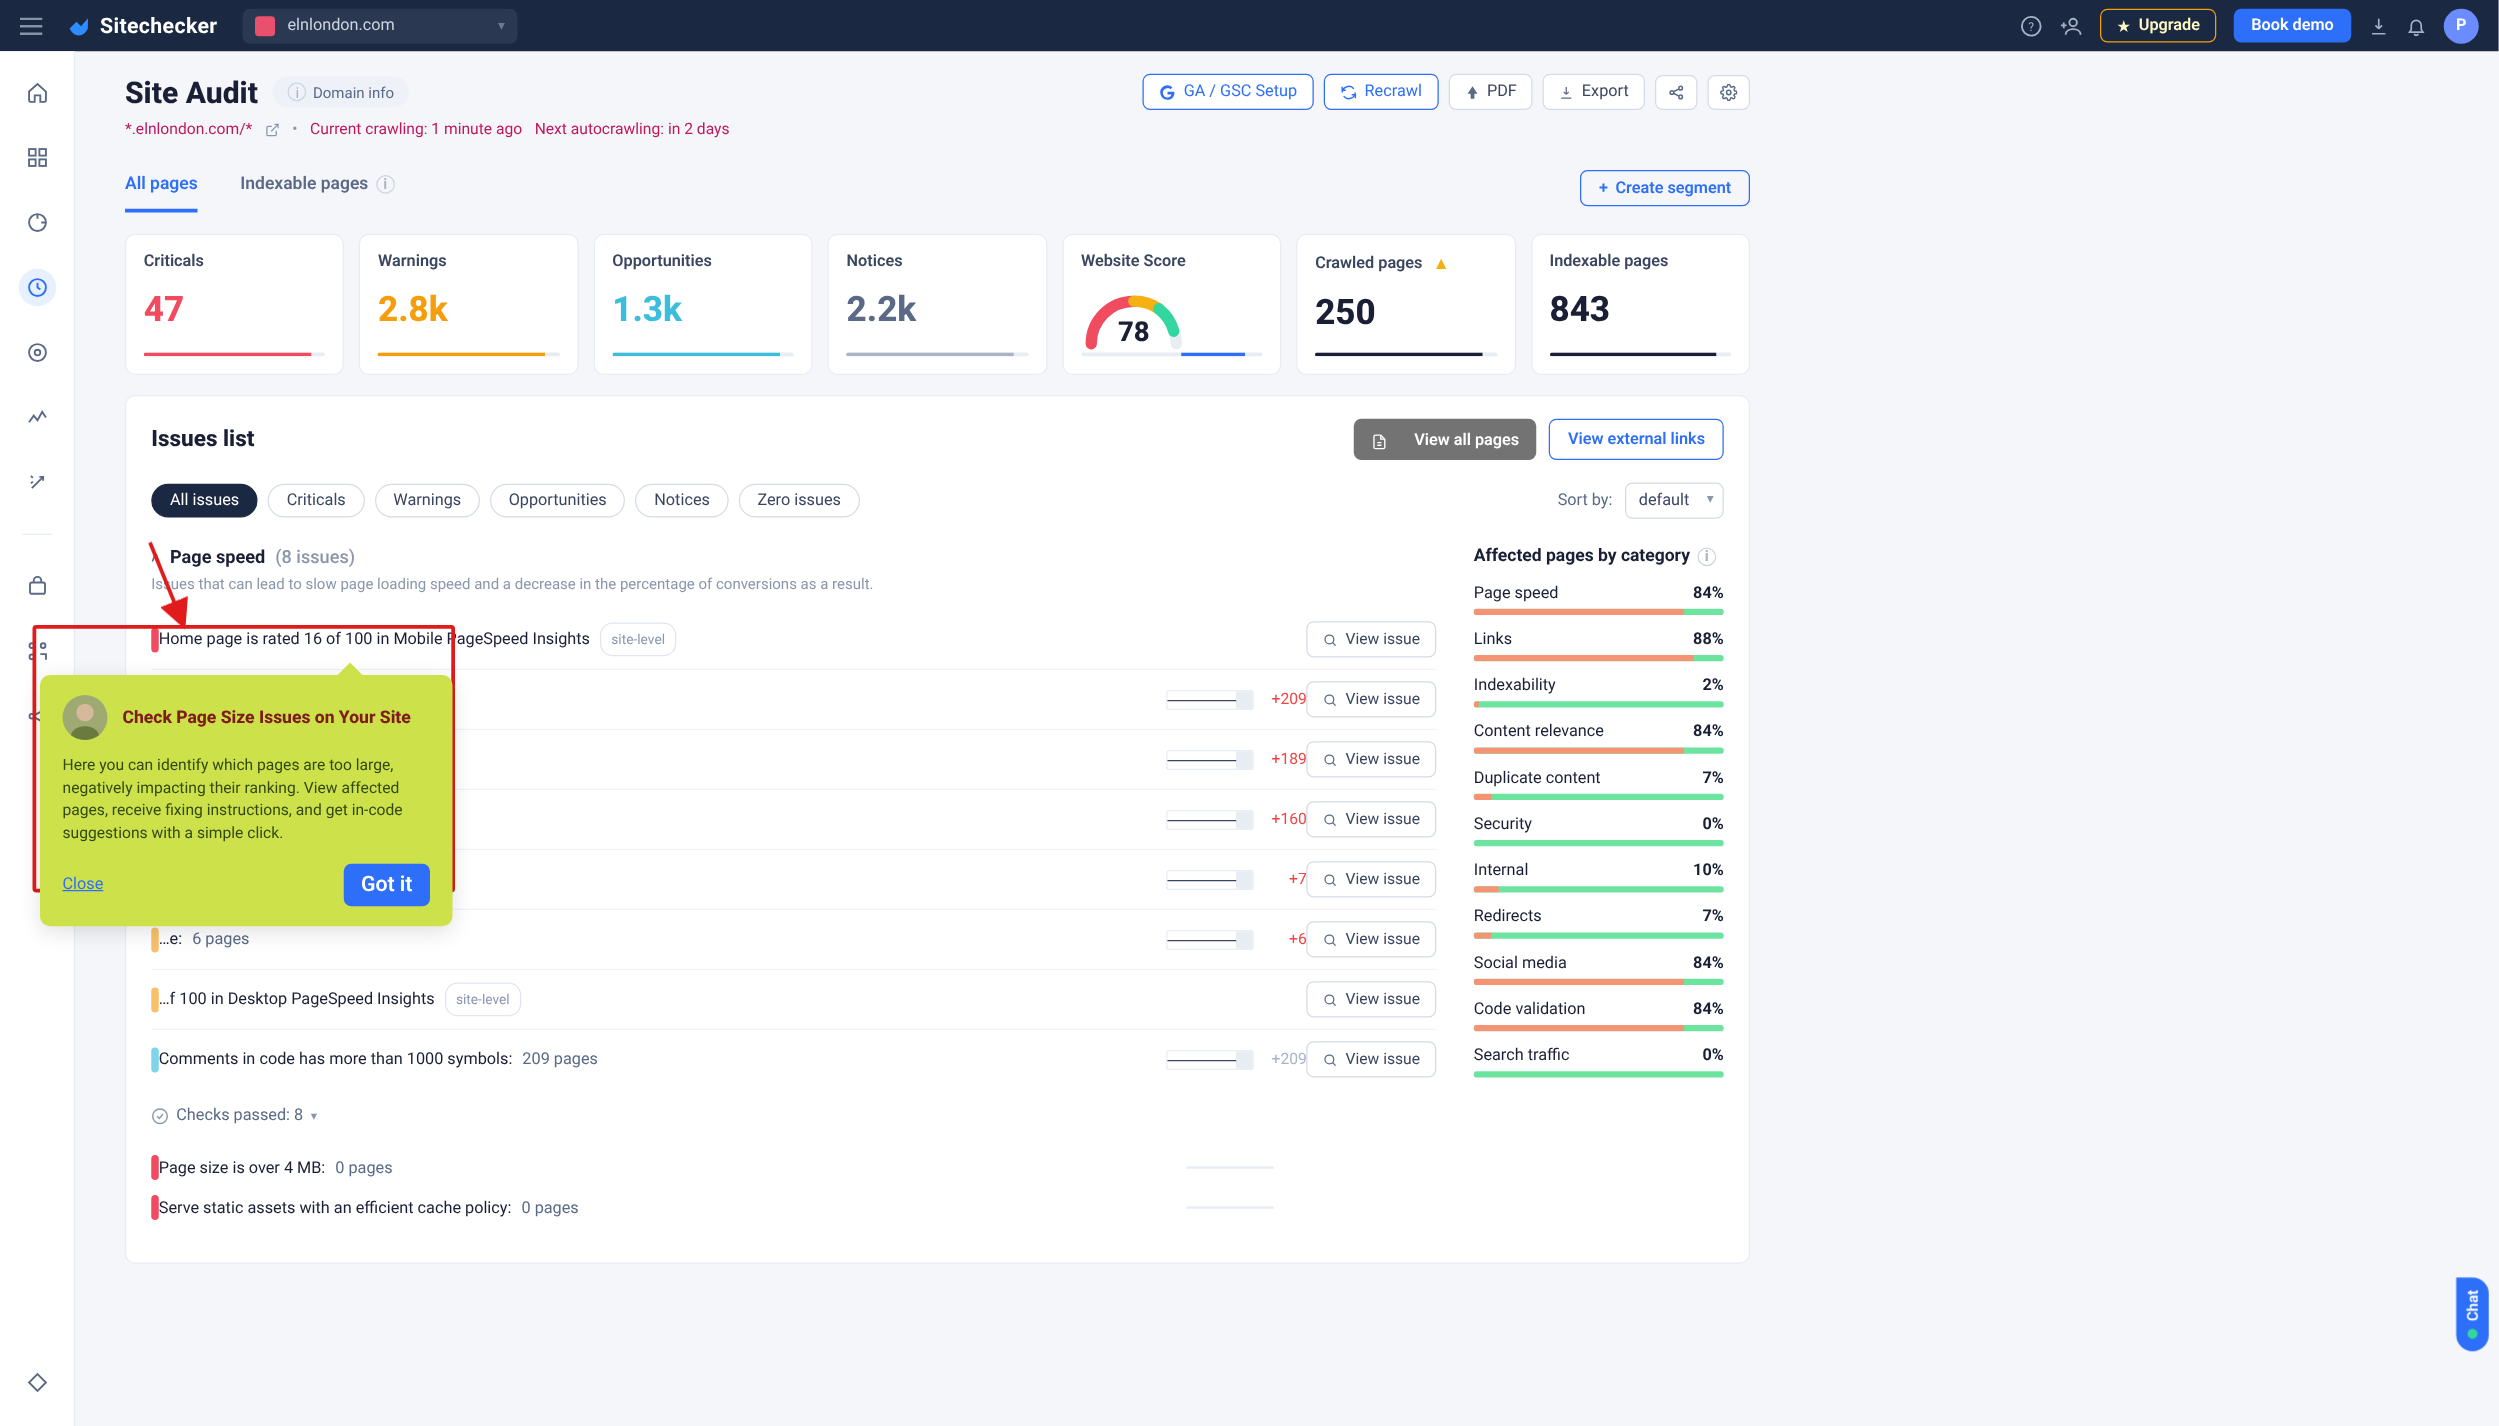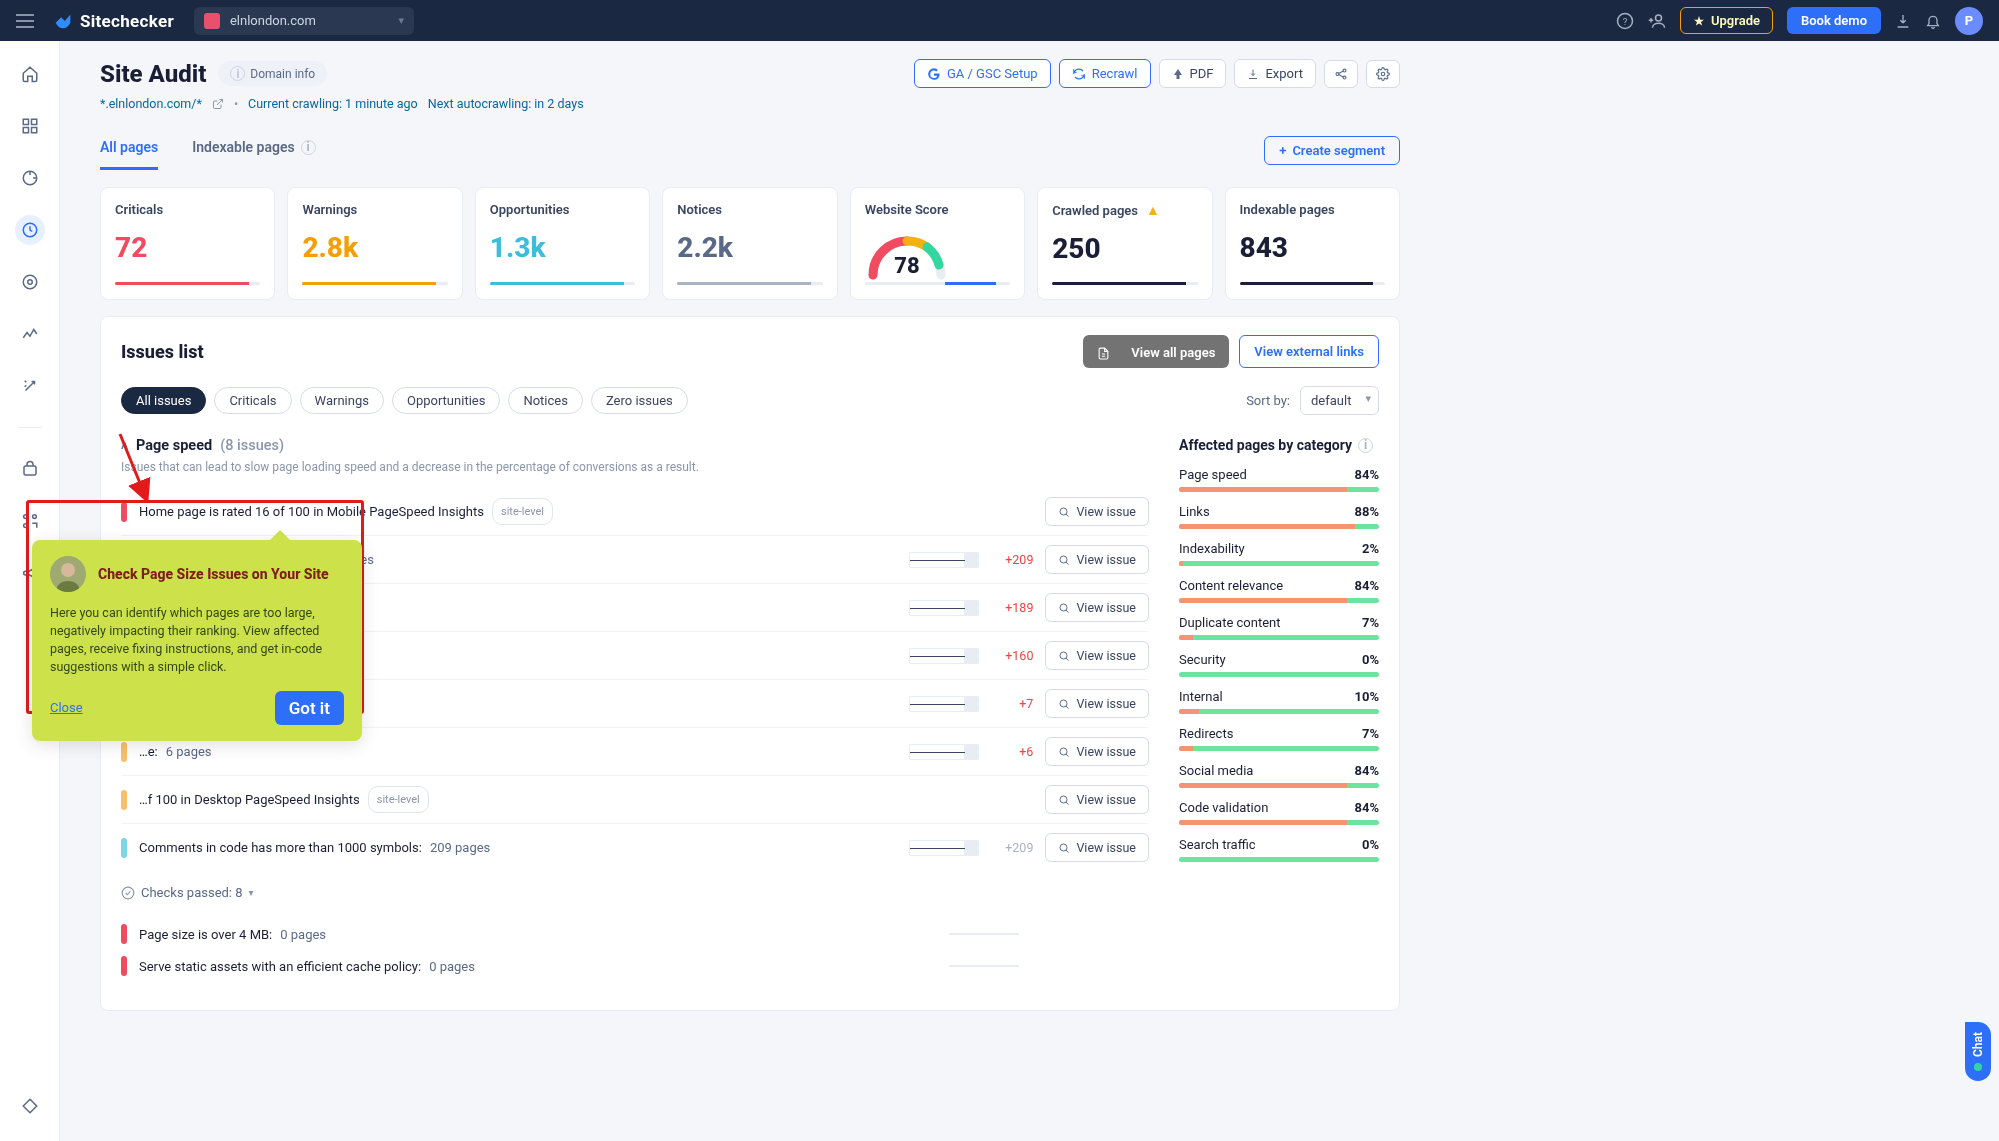--- a/index.html
+++ b/index.html
@@ -34,21 +34,21 @@
 
 .header { display:flex; align-items:center; justify-content:space-between; }
 .header .left { display:flex; align-items:center; gap:12px; }
 .header h1 { font-size: 24px; font-weight: 800; }
 .domain-info-btn { background:#eef1f7; border-radius: 14px; padding:5px 12px; font-size:12px; color:#5a6a86; display:flex;align-items:center;gap:5px; cursor:pointer; }
 .header .right { display:flex; align-items:center; gap:8px; }
 .hbtn { background:#fff; border:1px solid #d5dbe6; border-radius:6px; padding:6px 12px; font-size:13px; color:#3a4560; cursor:pointer; display:flex;align-items:center;gap:6px; }
 .hbtn.blue-outline { border-color:#2d6ff8; color:#2d6ff8; }
 .hbtn.iconpad { padding:6px 9px; }
 
-.subheader { margin-top: 8px; font-size: 12.5px; color:#0369a1; display:flex; align-items:center; gap:10px; }
+.subheader { margin-top: 8px; font-size: 12.5px; color:#be185d; display:flex; align-items:center; gap:10px; }
 .subheader .dot::before { content:"•"; margin-right:10px; color:#8b96ab; }
 
 
 .tabs-row { display:flex; align-items:center; justify-content:space-between; margin-top: 20px; border-bottom: 1px solid transparent; }
 .tabs { display:flex; gap: 34px; }
 .tab { padding: 8px 0 12px 0; font-size:14px; font-weight:600; color:#5a6a86; cursor:pointer; display:flex;align-items:center;gap:6px; border-bottom: 3px solid transparent;}
 .tab.active { color:#2d6ff8; border-bottom-color:#2d6ff8; }
 .create-seg { border:1px solid #2d6ff8; color:#2d6ff8; border-radius:6px; padding:6px 14px; font-size:13px; font-weight:600; display:flex;align-items:center;gap:6px; cursor:pointer; }
 
 
@@ -86,21 +86,21 @@
 
 .issues-body { display:flex; gap:30px; margin-top:22px; }
 .issues-left { flex:1; min-width:0; }
 .issues-right { width:200px; flex-shrink:0; }
 
 .group-title { font-size:14.5px; font-weight:700; color:#1a1f36; display:flex; align-items:center; gap:8px; }
 .group-title .count { color:#8b96ab; font-weight:500; }
 .group-title .chev { color:#5a6a86; font-size:12px; }
 .group-desc { margin-top:6px; font-size:12px; color:#8b96ab; }
 
-.issue-row { display:flex; align-items:center; gap:12px; padding:9px 0; border-bottom:1px solid #f1f3f8;justify-content:center; }
+.issue-row { display:flex; align-items:center; gap:0; padding:9px 0; border-bottom:1px solid #f1f3f8;justify-content:center; }
 .issue-row:last-child{ border-bottom:none; }
 .sev { width:6px; height:20px; border-radius:3px; flex-shrink:0; }
 .sev.crit{background:#f14b60;} .sev.warn{background:#f9c06a;} .sev.opp{background:#7cd5e8;}
 .issue-text { flex:1; font-size:13px; color:#1a1f36; display:flex; align-items:center; gap:8px; min-width:0;}
 .issue-text .pages { color:#5a6a86; }
 .site-level { font-size:11px; color:#8b96ab; border:1px solid #e0e5ee; border-radius:10px; padding:6px 8px; }
 .spark { width:70px; height:16px; background:linear-gradient(to right, #fff 0%, #fff 80%, #e8ecf3 80%); border:1px solid #e8ecf3; border-radius:2px; position:relative; }
 .spark::before{ content:""; position:absolute; left:0; right:20%; top:50%; height:1.5px; background:#3a4560;}
 .delta { font-size:12.5px; color:#ef4444; width:42px; text-align:right; }
 .delta.grey{ color:#aab2c6; }
@@ -344,21 +344,21 @@
       </div>
       <div class="create-seg">
         <span>+</span>
         <span>Create segment</span>
       </div>
     </div>
 
     <div class="cards">
       <div class="card">
         <div class="label">Criticals</div>
-        <div class="value crit">72</div>
+        <div class="value crit">47</div>
         <div class="bar">
             <span class="crit-bg" style="width:92%"></span>
           </div>
       </div>
       <div class="card">
         <div class="label">Warnings</div>
         <div class="value warn">2.8k</div>
         <div class="bar">
             <span class="warn-bg" style="width:92%"></span>
           </div>

